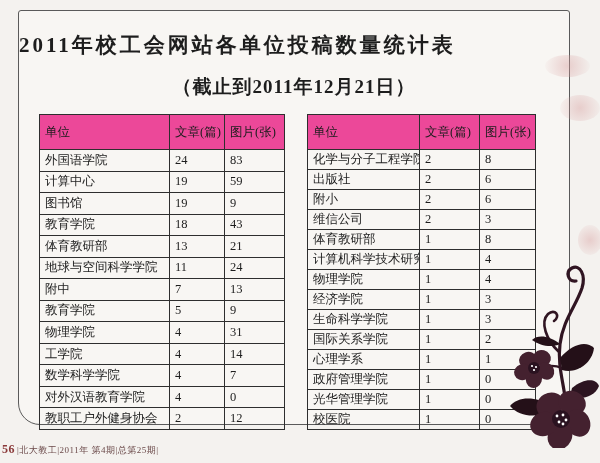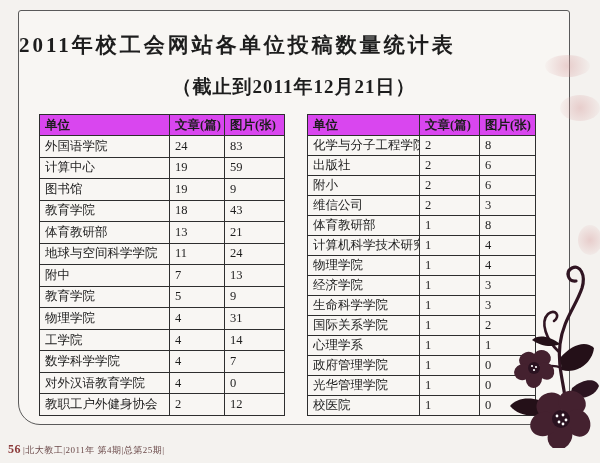--- a/index.html
+++ b/index.html
@@ -47,35 +47,35 @@
   th, td {
     border: 1px solid #2e2e2e;
     padding: 2px 5px;
     height: 19px;
     line-height: 15px;
     text-align: left;
     overflow: hidden;
     white-space: nowrap;
   }
   th {
-    background: #d946ef;
-    font-weight: 700;
-    height: 21px;
+    background: #ec4899;
+    font-weight: 400;
+    height: 35px;
   }
   .tbl-left  { width: 245px; }
   .tbl-left  col.c-unit { width: 130px; }
   .tbl-left  col.c-art  { width: 55px; }
   .tbl-left  col.c-pic  { width: 60px; }
   .tbl-right { width: 228px; }
   .tbl-right col.c-unit { width: 112px; }
   .tbl-right col.c-art  { width: 60px; }
   .tbl-right col.c-pic  { width: 56px; }
   .footer {
     position: absolute;
-    left: 8px; top: 442px;
+    left: 2px; top: 442px;
     font-size: 9px;
     color: #6b4a4a;
     letter-spacing: 0.5px;
   }
   .footer .page-number {
     font-size: 12px;
     font-weight: 700;
     color: #8b3a3a;
     margin-right: 2px;
   }

